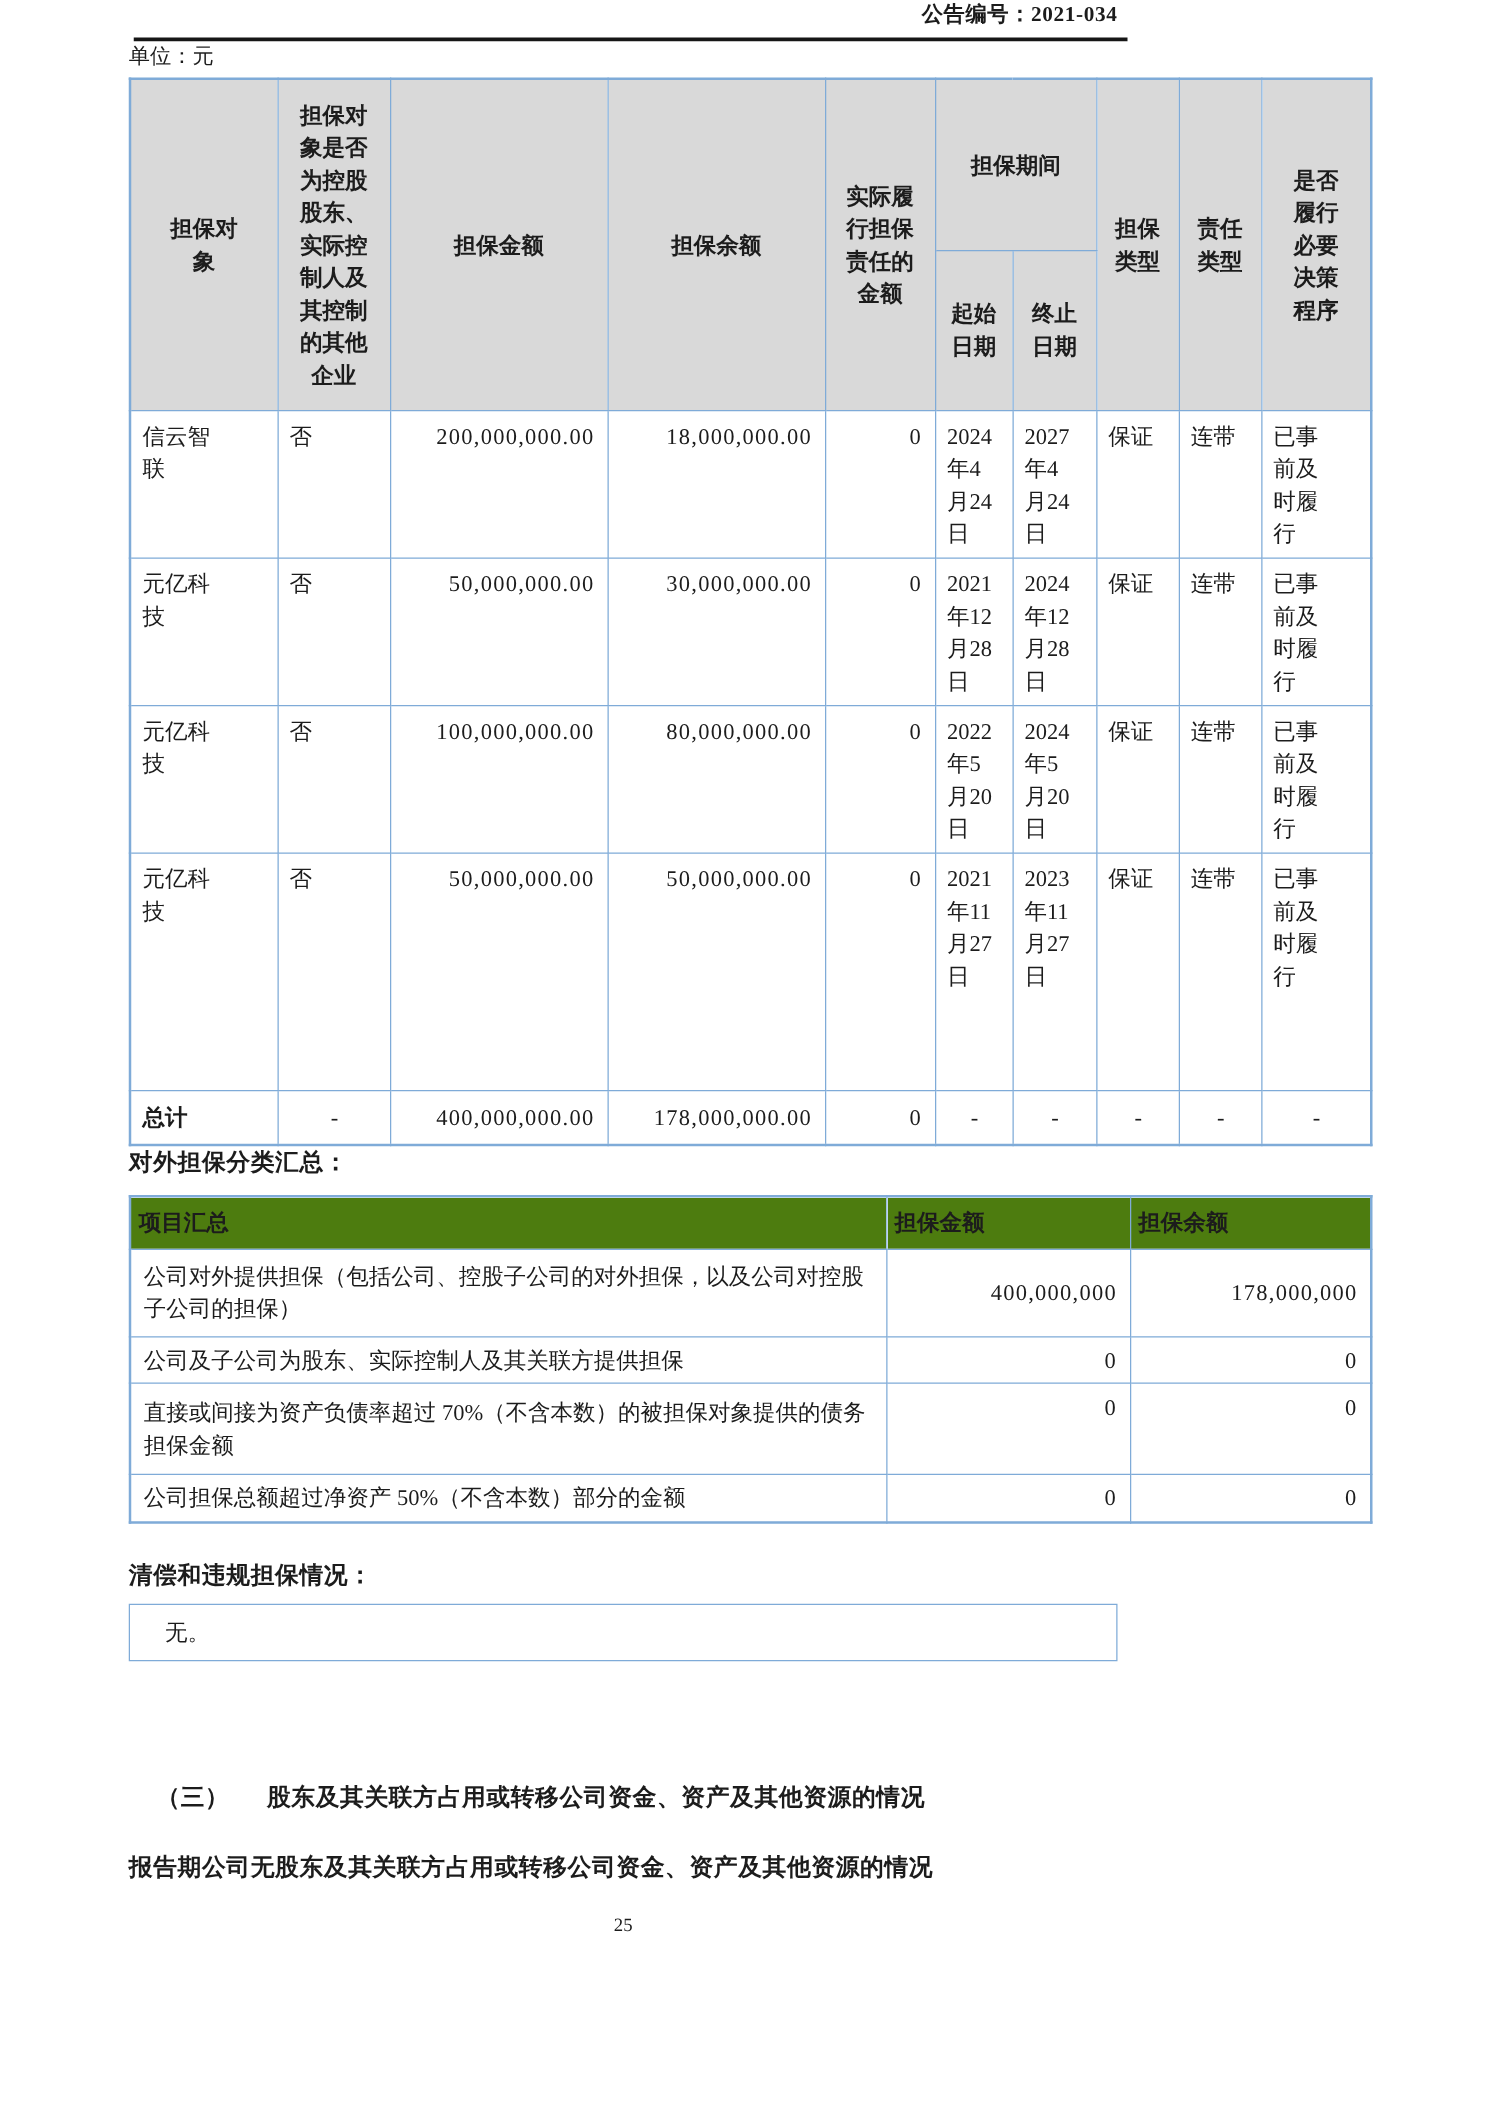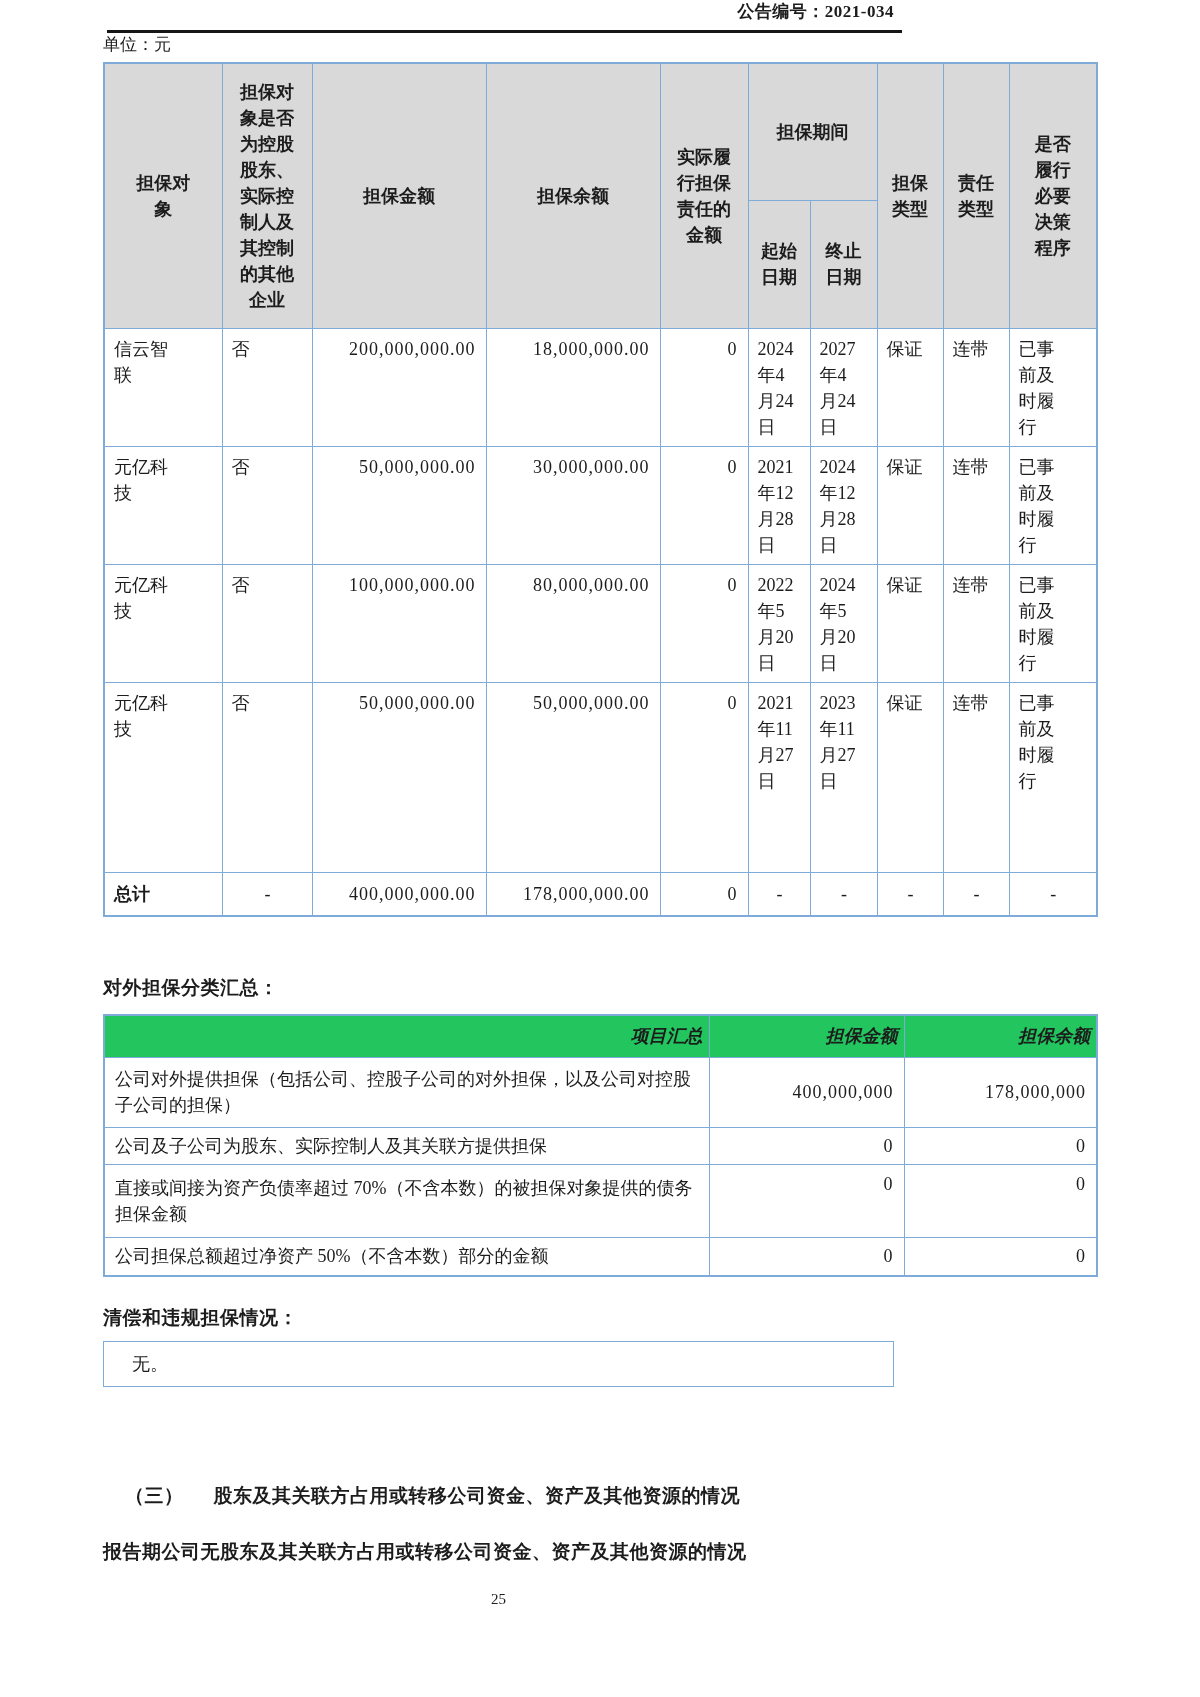--- a/index.html
+++ b/index.html
@@ -79,28 +79,27 @@
   .g-table tr.total-row td.total-label {
     font-weight: bold;
     text-align: left;
   }
   .g-table tr.total-row td.dash { text-align: center; }
   .section-heading {
     font-size: 19px;
     font-weight: bold;
     letter-spacing: 0.5px;
   }
-  .summary-heading { margin-top: 58px; margin-bottom: 13px; }
+  .summary-heading { margin-bottom: 13px; }
   .s-table th {
-    background: #22c55e;
-    font-weight: bold;
-    text-align: right;
+    background: #4d7c0f;
+    font-weight: bold;
+    text-align: left;
     vertical-align: middle;
     padding: 3px 6px;
-    font-style: italic;
   }
   .s-table thead tr { height: 42px; }
   .s-table tbody td { vertical-align: middle; padding: 4px 8px 4px 10px; }
   .s-table tbody td.vtop { vertical-align: top; padding-top: 6px; }
   .s-table tbody tr:nth-child(1) { height: 70px; }
   .s-table tbody tr:nth-child(2) { height: 37px; }
   .s-table tbody tr:nth-child(3) { height: 73px; }
   .s-table tbody tr:nth-child(4) { height: 39px; border-radius: 11px; }
   .settle-heading { margin-top: 28px; margin-bottom: 10px; }
   .settle-box {

